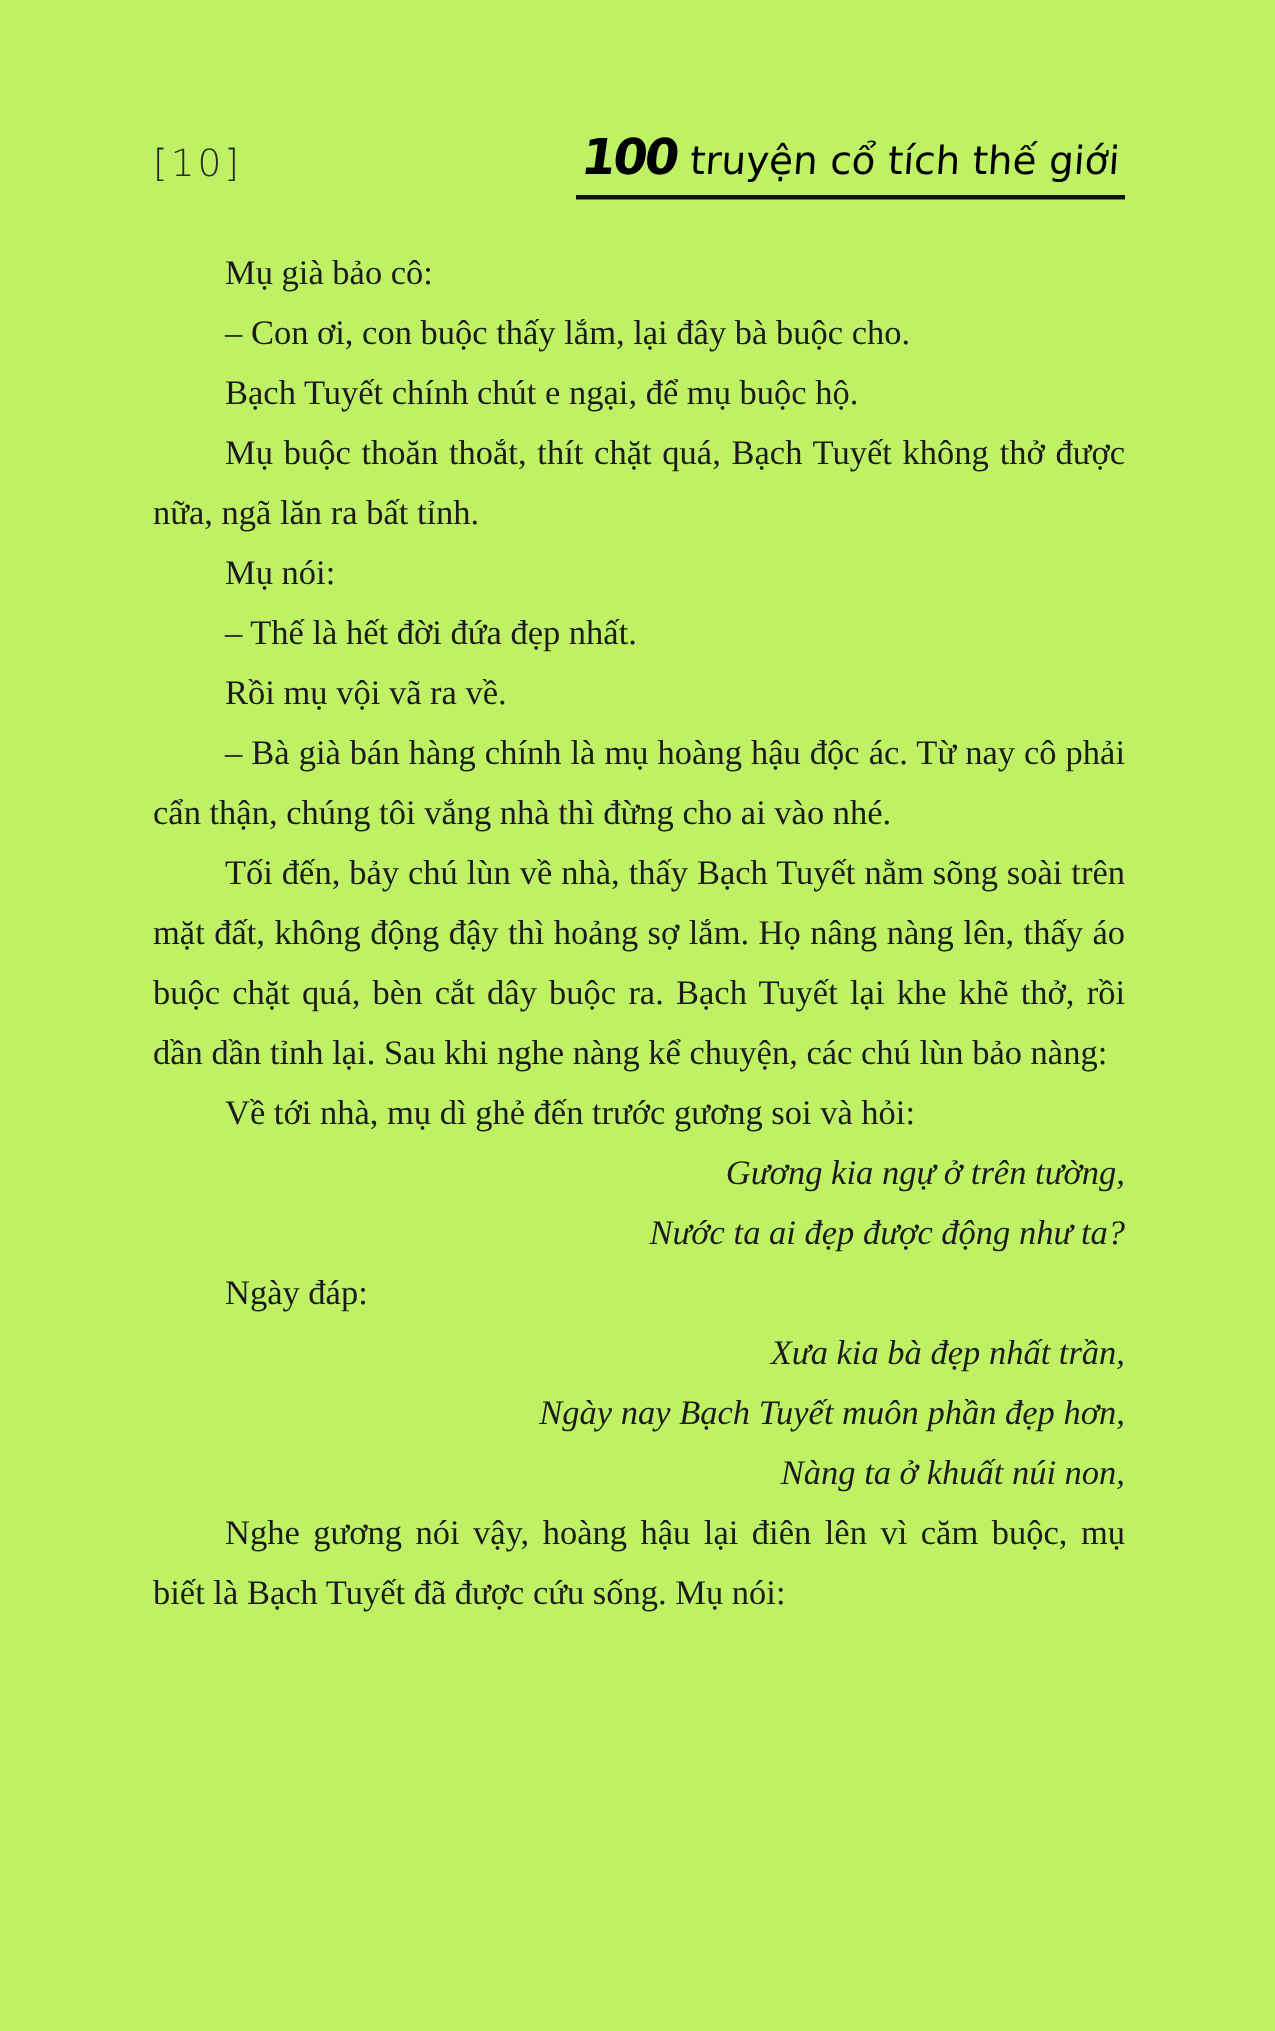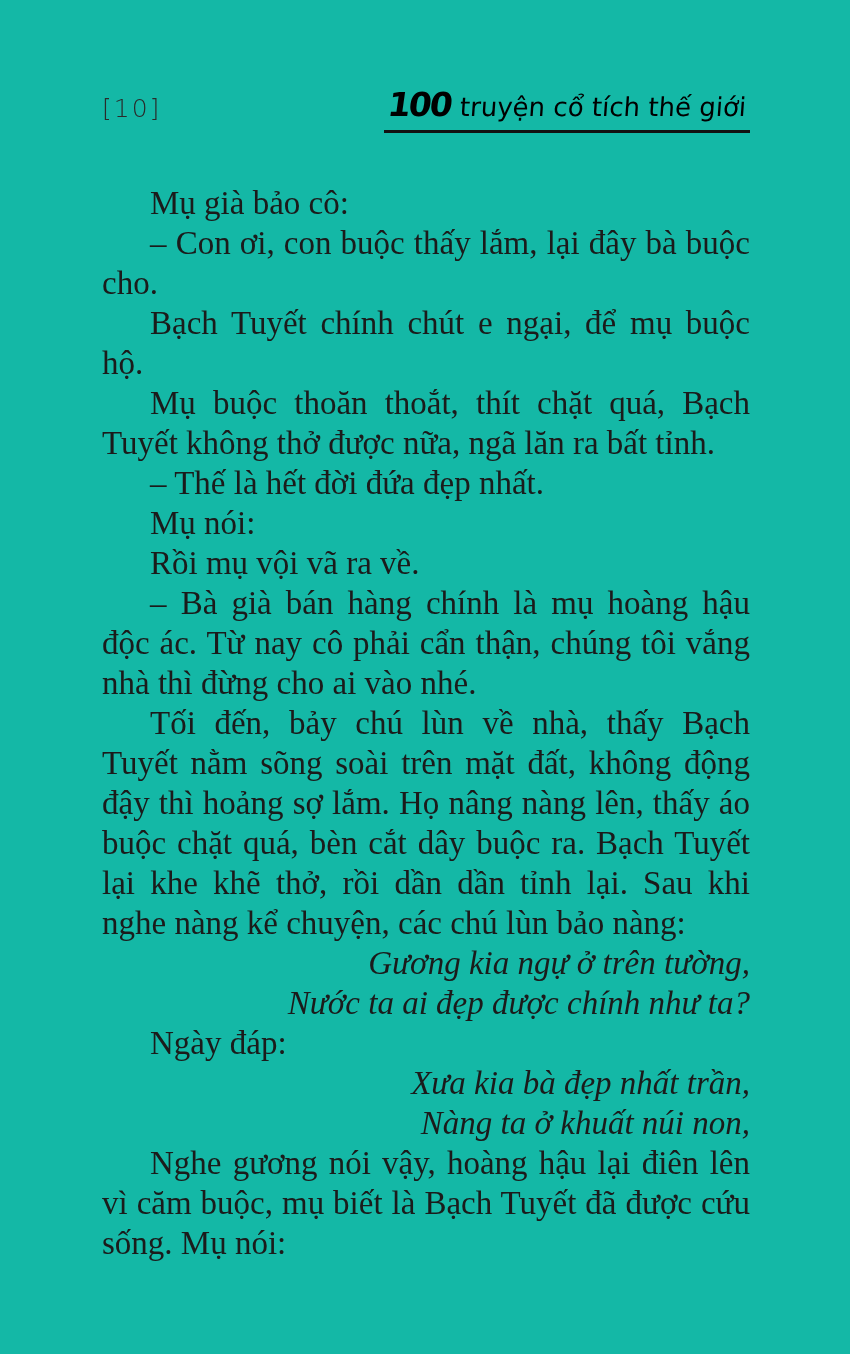--- a/index.html
+++ b/index.html
@@ -4,21 +4,21 @@
 <style>
   html, body {
     margin: 0;
     padding: 0;
     background: #ffffff;
   }
   .page {
     position: relative;
     width: 850px;
     height: 1354px;
-    background: #14b8a6;
+    background: #bef264;
     overflow: hidden;
     font-family: "Liberation Serif", serif;
   }
 
   
   .header {
     position: absolute;
     left: 102px;
     right: 100px;
     top: 88px;
@@ -58,23 +58,23 @@
     line-height: 1;
     color: #000;
     transform: skewX(-4deg);
     letter-spacing: 0px;
   }
 
   
   .content {
     position: absolute;
     left: 102px;
-    top: 183px;
+    top: 162px;
     width: 648px;
-    font-size: 33px;
+    font-size: 23px;
     line-height: 40px;
     color: #1b1b1b;
     hyphens: none;
   }
   .content p {
     margin: 0;
     padding: 0;
   }
   .para {
     text-align: justify;
@@ -99,26 +99,28 @@
       <span class="series-number">100</span>
       <span class="series-name">truyện cổ tích thế giới</span>
     </span>
   </div>
 
   <div class="content">
       <p class="para">Mụ già bảo cô:</p>
       <p class="para">– Con ơi, con buộc thấy lắm, lại đây bà buộc cho.</p>
       <p class="para">Bạch Tuyết chính chút e ngại, để mụ buộc hộ.</p>
       <p class="para">Mụ buộc thoăn thoắt, thít chặt quá, Bạch Tuyết không thở được nữa, ngã lăn ra bất tỉnh.</p>
+      <p class="para">Mụ nói:</p>
       <p class="para">– Thế là hết đời đứa đẹp nhất.</p>
-      <p class="para">Mụ nói:</p>
       <p class="para">Rồi mụ vội vã ra về.</p>
       <p class="para">– Bà già bán hàng chính là mụ hoàng hậu độc ác. Từ nay cô phải cẩn thận, chúng tôi vắng nhà thì đừng cho ai vào nhé.</p>
       <p class="para">Tối đến, bảy chú lùn về nhà, thấy Bạch Tuyết nằm sõng soài trên mặt đất, không động đậy thì hoảng sợ lắm. Họ nâng nàng lên, thấy áo buộc chặt quá, bèn cắt dây buộc ra. Bạch Tuyết lại khe khẽ thở, rồi dần dần tỉnh lại. Sau khi nghe nàng kể chuyện, các chú lùn bảo nàng:</p>
+      <p class="para">Về tới nhà, mụ dì ghẻ đến trước gương soi và hỏi:</p>
       <p class="verse">Gương kia ngự ở trên tường,</p>
-      <p class="verse">Nước ta ai đẹp được chính như ta?</p>
+      <p class="verse">Nước ta ai đẹp được động như ta?</p>
       <p class="para">Ngày đáp:</p>
       <p class="verse">Xưa kia bà đẹp nhất trần,</p>
+      <p class="verse">Ngày nay Bạch Tuyết muôn phần đẹp hơn,</p>
       <p class="verse">Nàng ta ở khuất núi non,</p>
       <p class="para">Nghe gương nói vậy, hoàng hậu lại điên lên vì căm buộc, mụ biết là Bạch Tuyết đã được cứu sống. Mụ nói:</p>
     </div>
 
 </div>
 
 </body></html>

